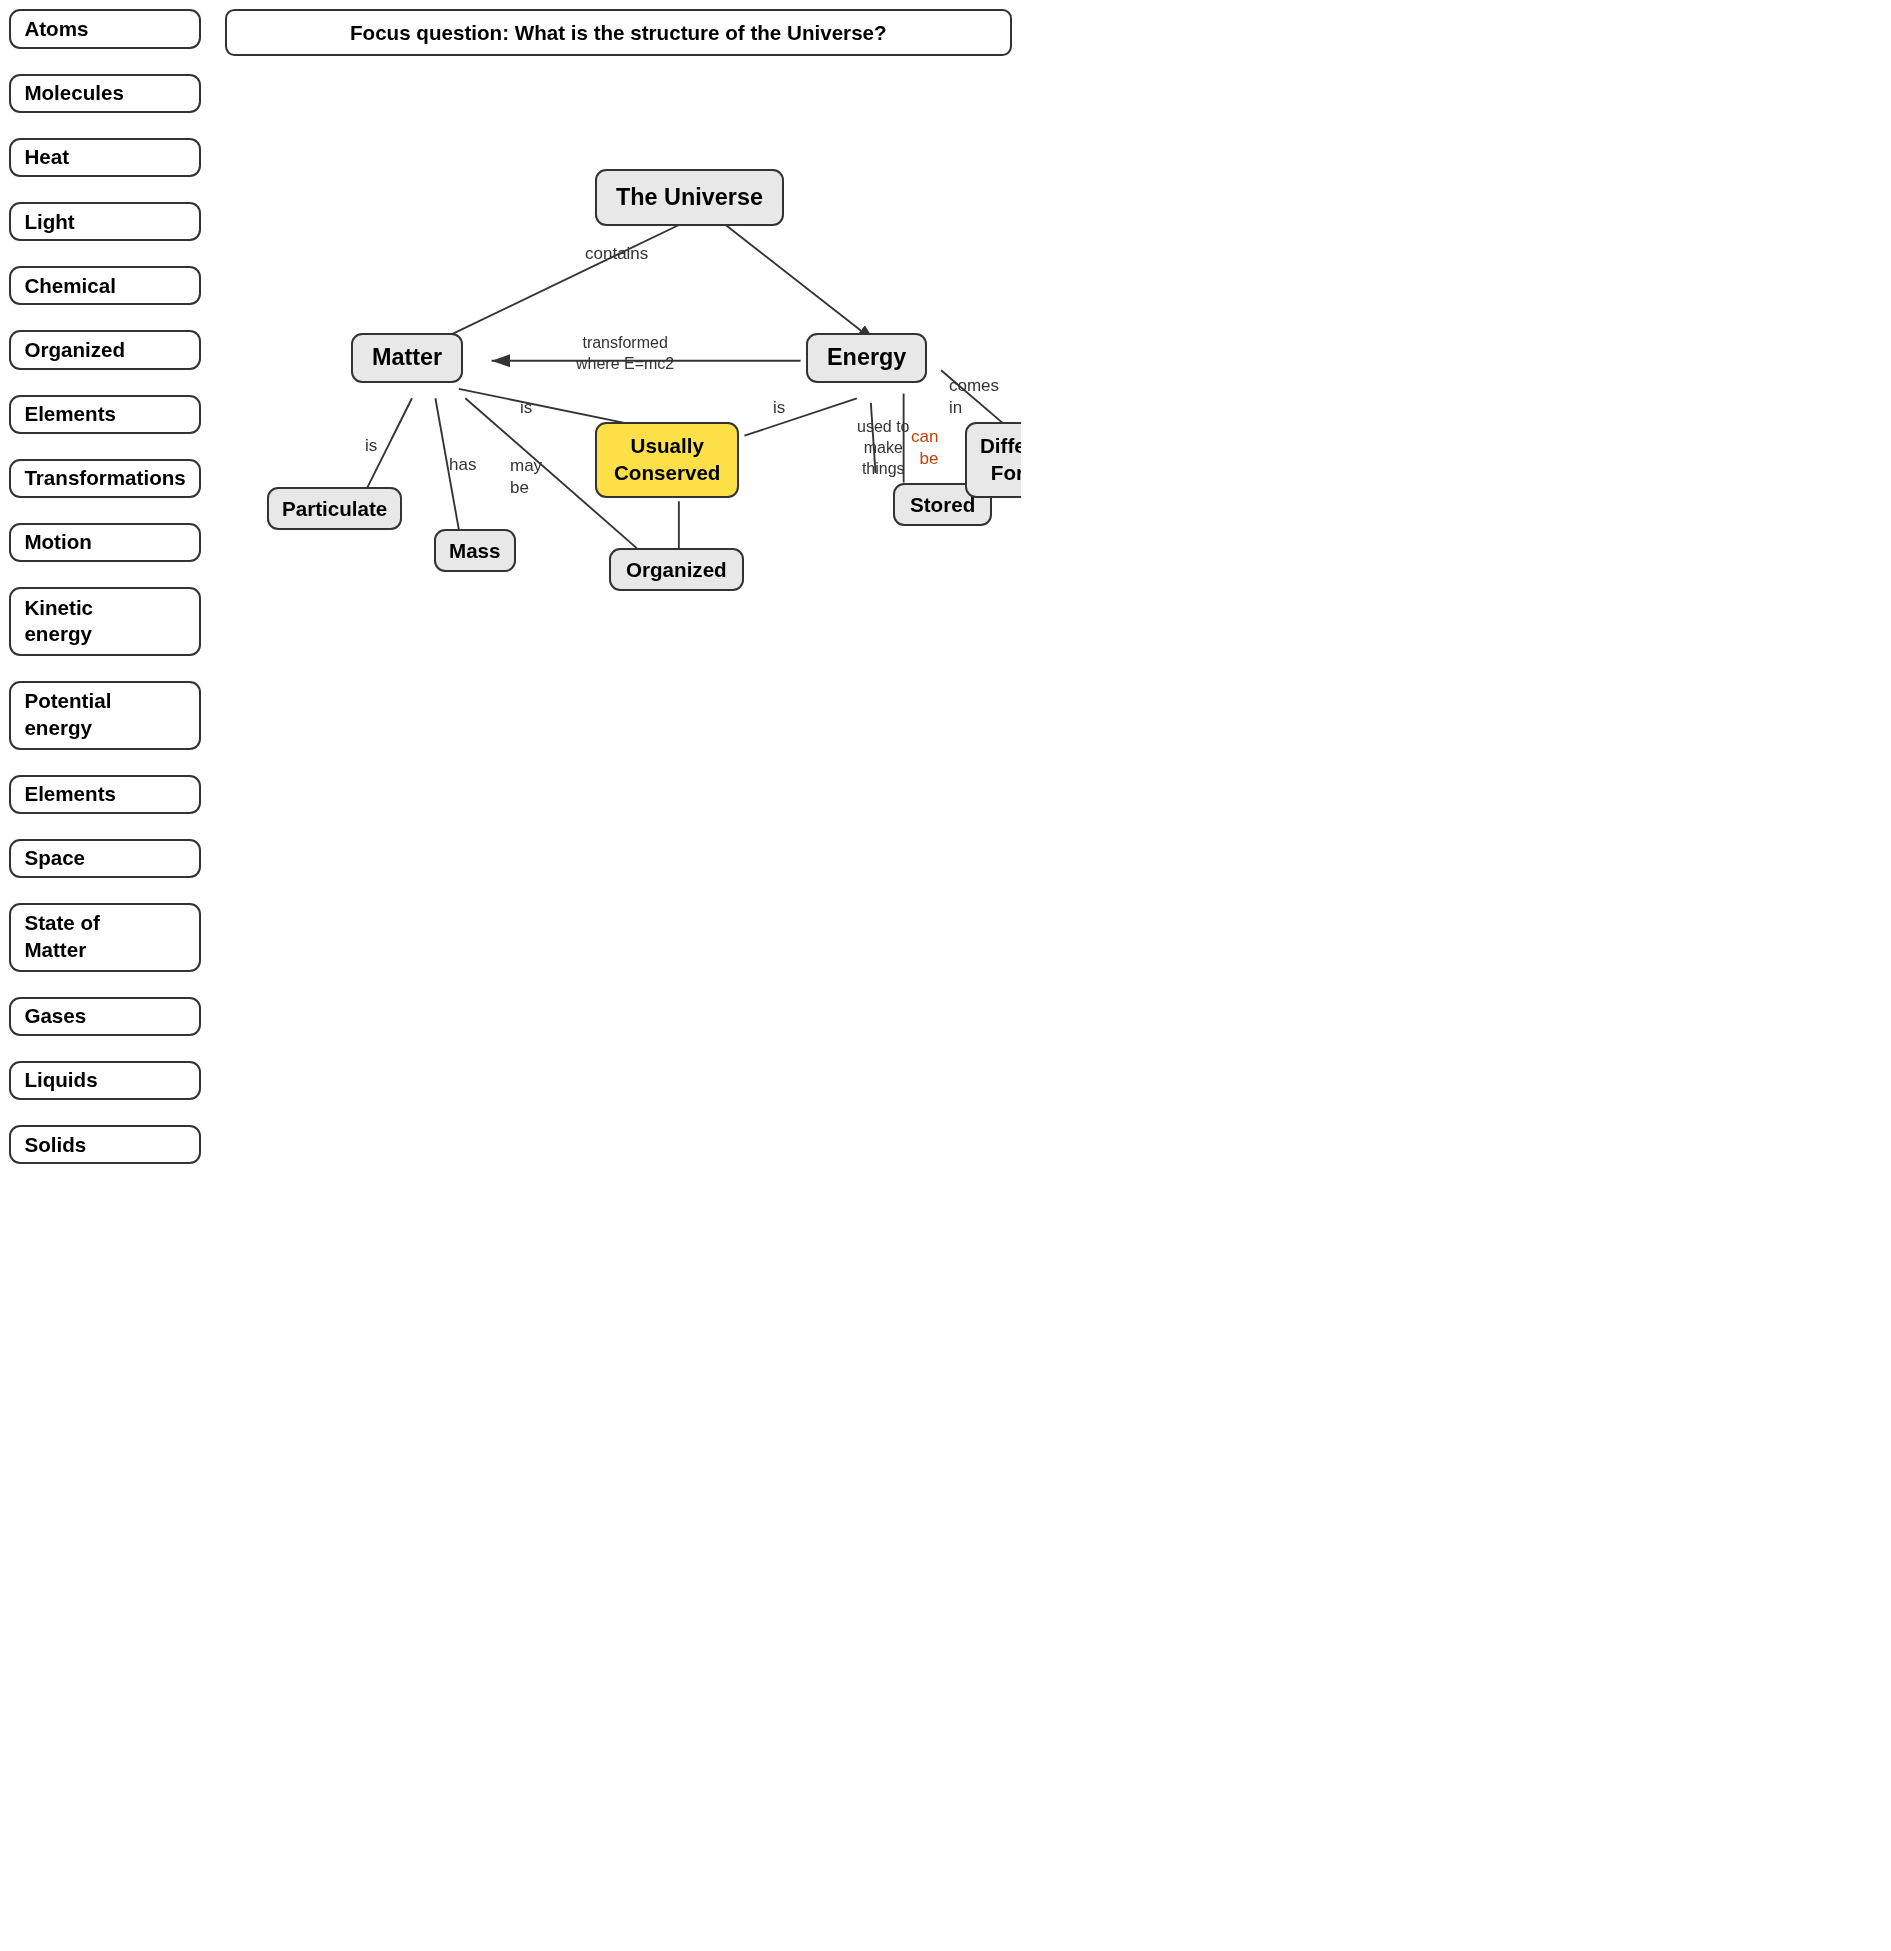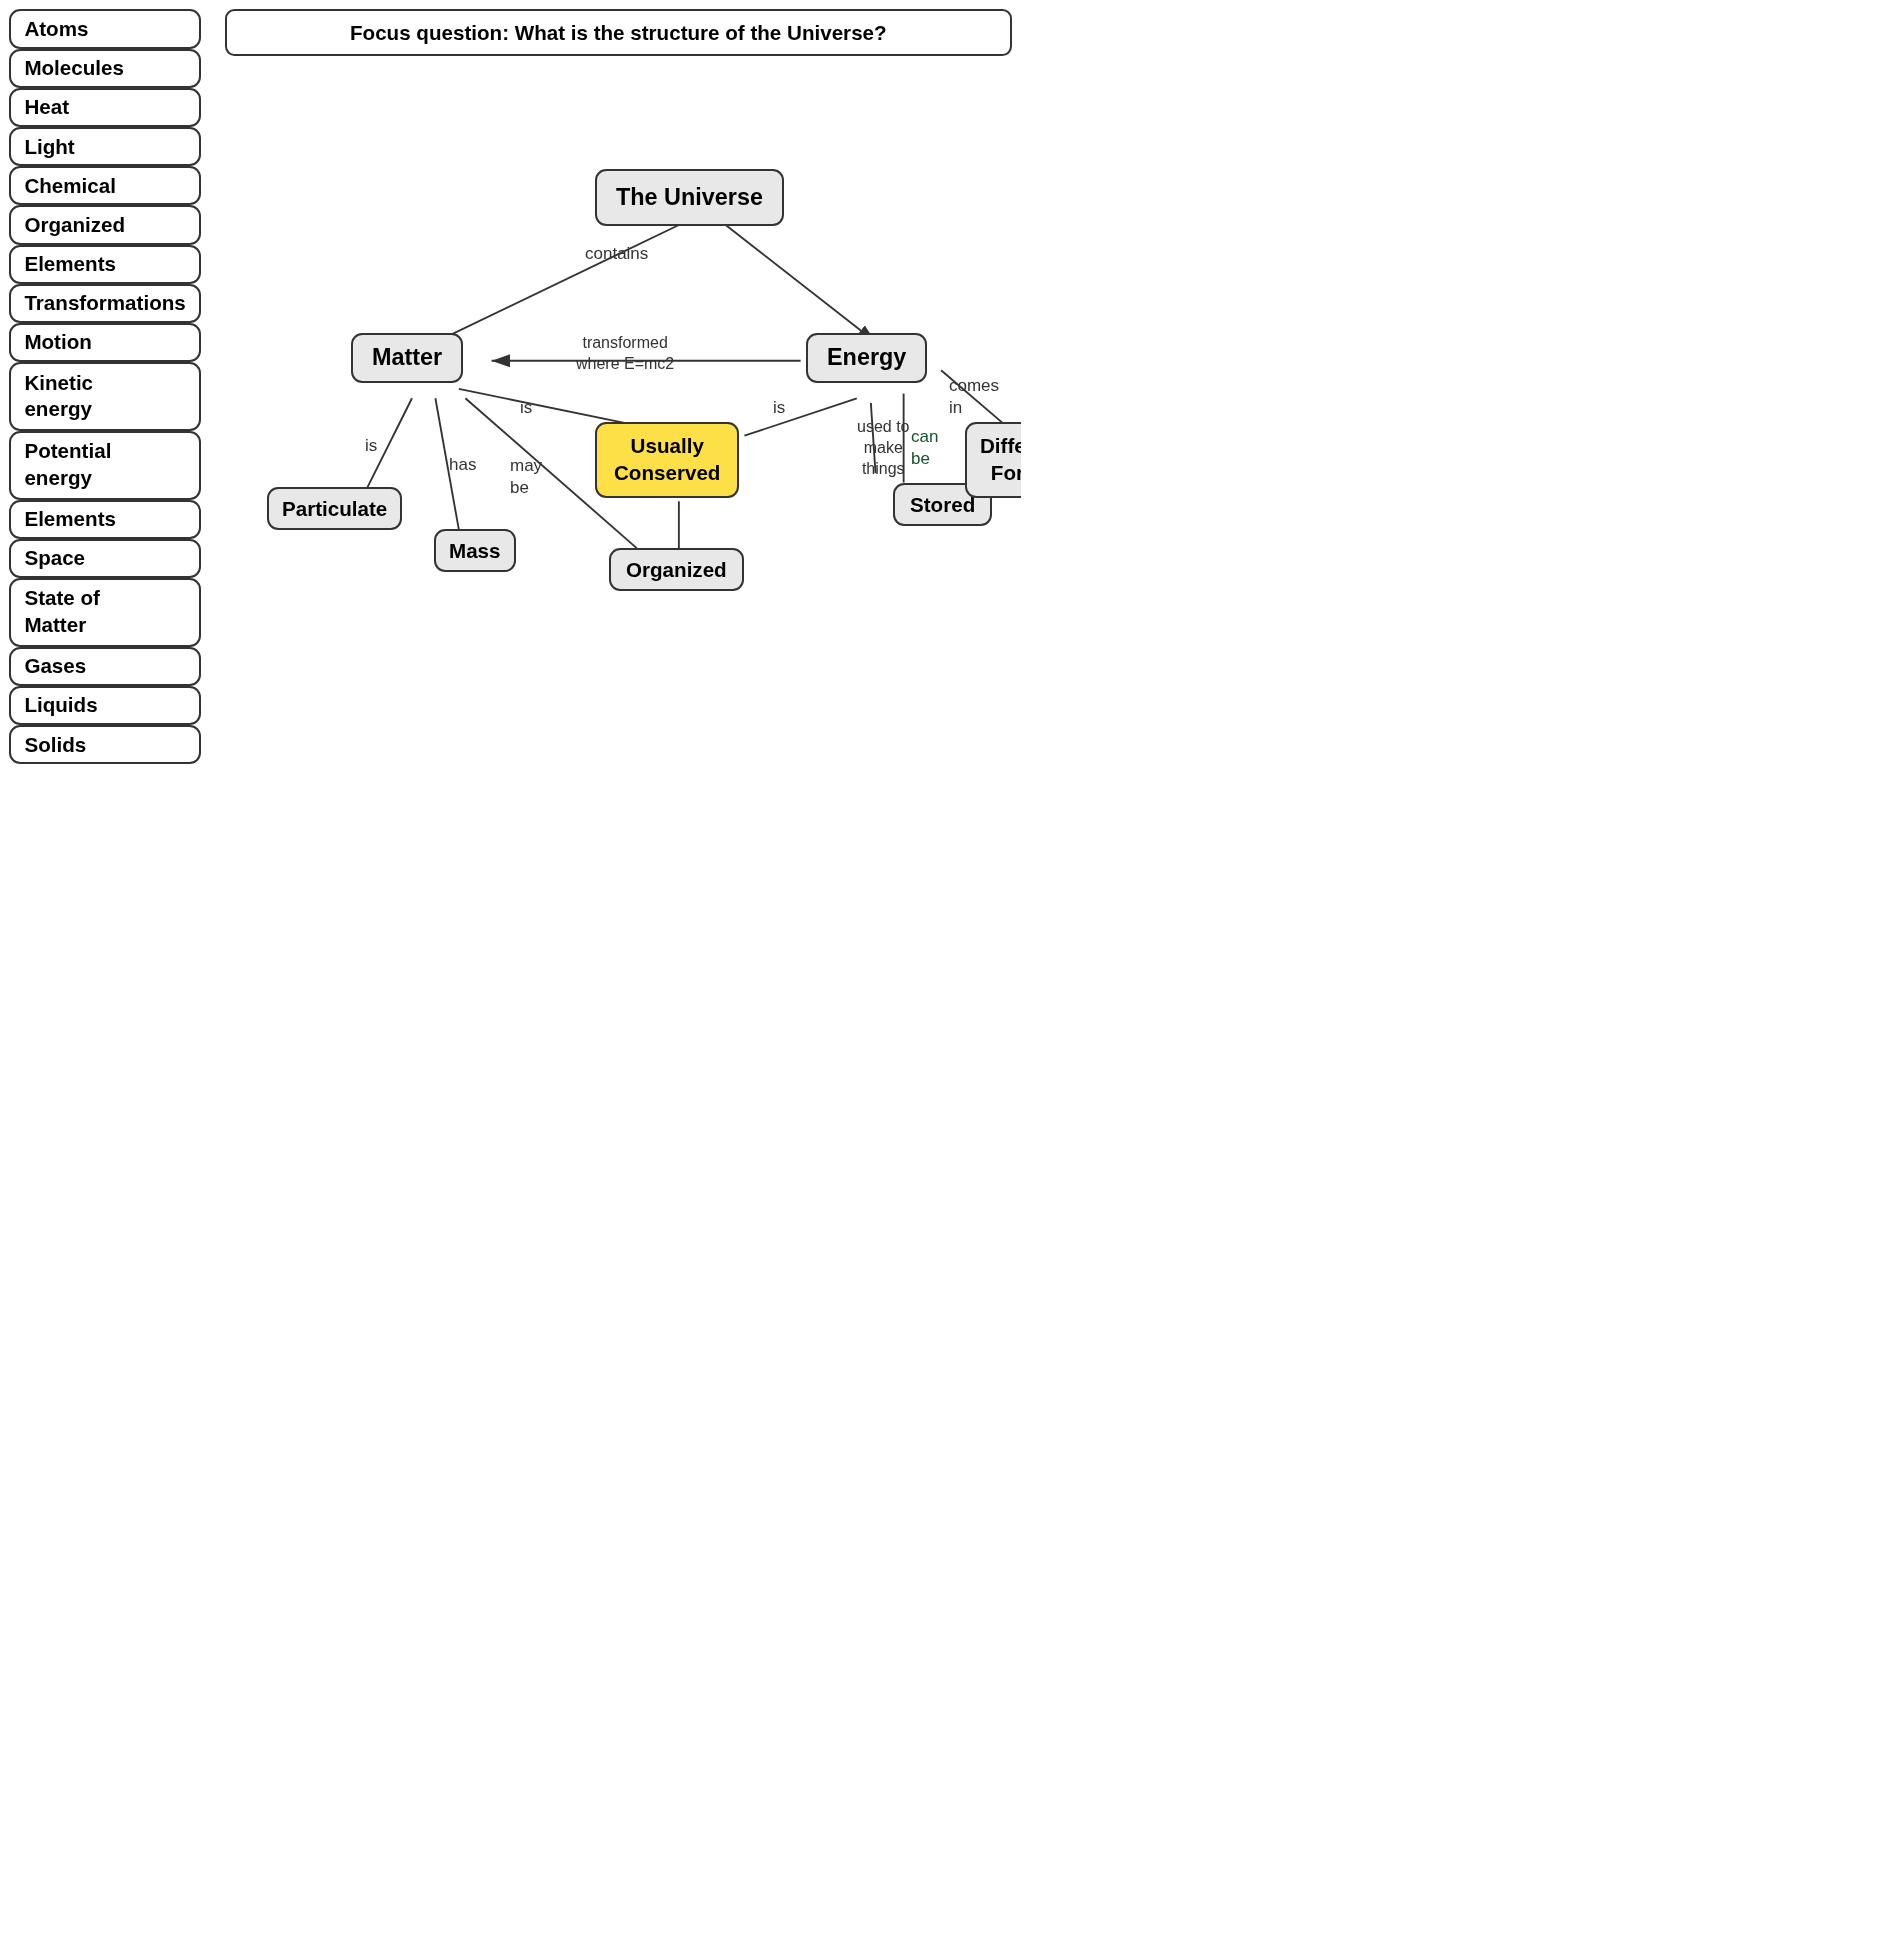--- a/index.html
+++ b/index.html
@@ -11,21 +11,21 @@
       position: relative;
       overflow-x: hidden;
     }
 
     .sidebar {
       position: absolute;
       left: 9.4px;
       top: 9.4px;
       display: flex;
       flex-direction: column;
-      gap: 0;
+      gap: 25px;
     }
 
     .sidebar-item {
       border: 2.3px solid #333;
       border-radius: 11.2px;
       padding: 5.6px 13px;
       background: #fff;
       font-size: 20.6px;
       font-weight: bold;
       display: inline-block;
@@ -118,21 +118,21 @@
   <div style="position:absolute;top:394px;left:229px;font-size:17px;color:#333;">has</div>
 
   <div style="position:absolute;top:394px;left:290px;font-size:17px;color:#333;line-height:1.3;">may<br>be</div>
 
   <div style="position:absolute;top:337px;left:300px;font-size:17px;color:#333;">is</div>
 
   <div style="position:absolute;top:337px;left:553px;font-size:17px;color:#333;">is</div>
 
   <div style="position:absolute;top:356px;left:637px;font-size:16px;color:#333;text-align:center;line-height:1.3;">used to<br>make<br>things</div>
 
-  <div style="position:absolute;top:365px;left:691px;font-size:17px;color:#14532d;line-height:1.3;">can<br>be</div>
+  <div style="position:absolute;top:365px;left:691px;font-size:17px;color:#c2410c;line-height:1.3;text-align:right;">can<br>be</div>
 
   <div style="position:absolute;top:314px;left:729px;font-size:17px;color:#333;line-height:1.3;">comes<br>in</div>
 
   <div style="position:absolute;top:108px;left:375px;border:2.3px solid #333;border-radius:11.2px;padding:13px 19px;font-size:23.4px;font-weight:bold;background:#e8e8e8;white-space:nowrap;">The Universe</div>
 
   <div style="position:absolute;top:272px;left:131px;border:2.3px solid #333;border-radius:11.2px;padding:9.4px 19px;font-size:23.4px;font-weight:bold;background:#e8e8e8;white-space:nowrap;">Matter</div>
 
   <div style="position:absolute;top:272px;left:586px;border:2.3px solid #333;border-radius:11.2px;padding:9.4px 19px;font-size:23.4px;font-weight:bold;background:#e8e8e8;white-space:nowrap;">Energy</div>
 
   <div style="position:absolute;top:426px;left:47px;border:2.3px solid #333;border-radius:11.2px;padding:7.5px 13px;font-size:20.6px;font-weight:bold;background:#e8e8e8;white-space:nowrap;">Particulate</div>

